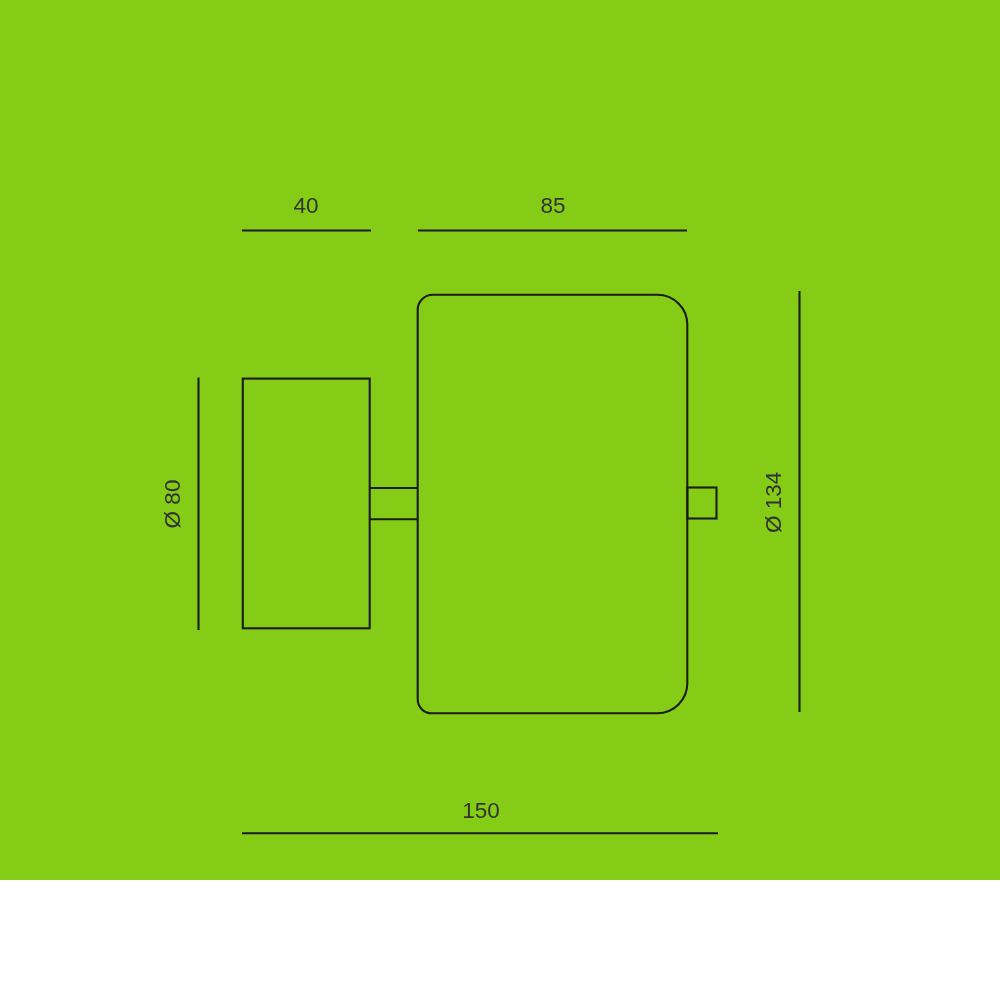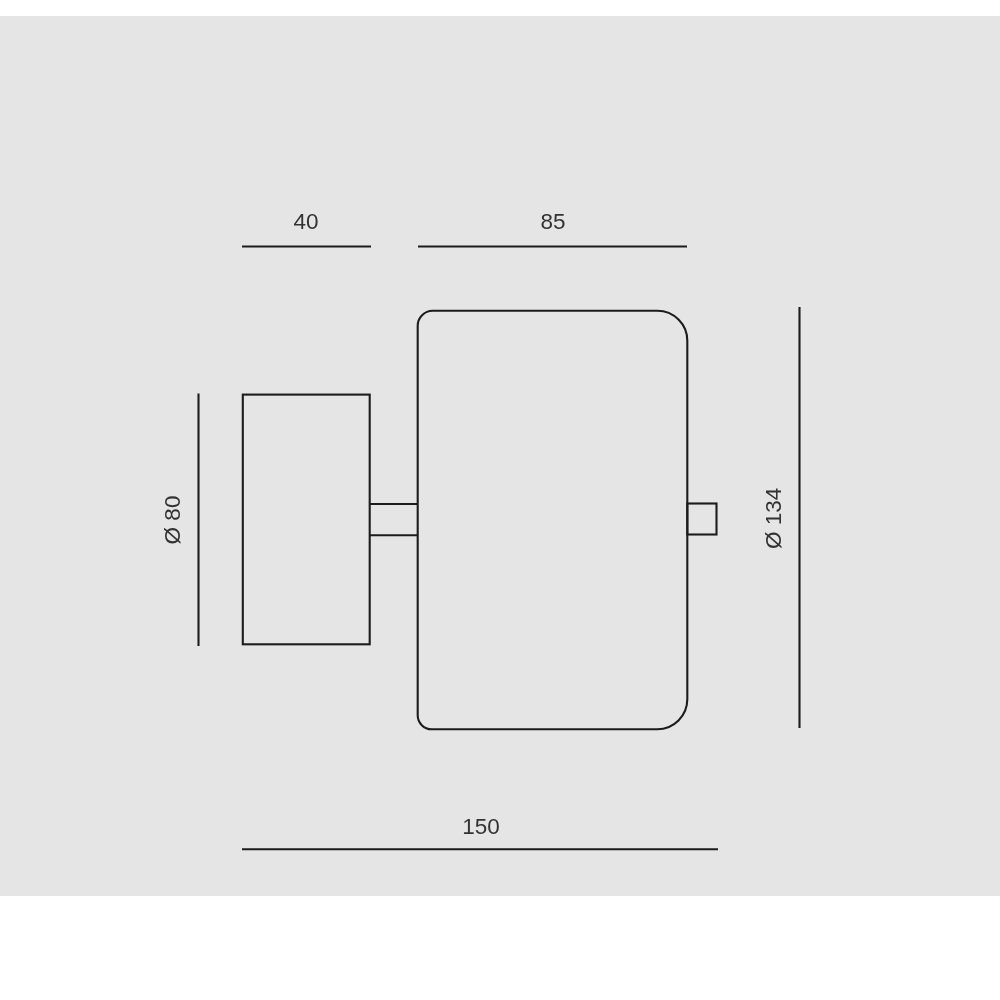--- a/index.html
+++ b/index.html
@@ -1,16 +1,16 @@
 <!DOCTYPE html>
 <html><head>
 <meta charset="utf-8">
 <style>
   html,body{margin:0;padding:0;background:#ffffff;}
-  .wrap{width:1000px;height:880px;position:relative;background:#e5e5e5;overflow:hidden;margin-top:16px;}
+  .wrap{width:1000px;height:880px;position:relative;background:#84cc16;overflow:hidden;}
   svg{position:absolute;left:0;top:0;filter:blur(0.3px);}
   text{font-family:"Liberation Sans",sans-serif;fill:#333333;}
 </style>
 </head>
 <body>
 <div class="wrap">
 <svg width="1000" height="1000" viewBox="0 0 1000 1000">
   <g stroke="#1c1c1c" stroke-width="2.1" fill="none">
 
     <line x1="242" y1="230.5" x2="371" y2="230.5"></line>

